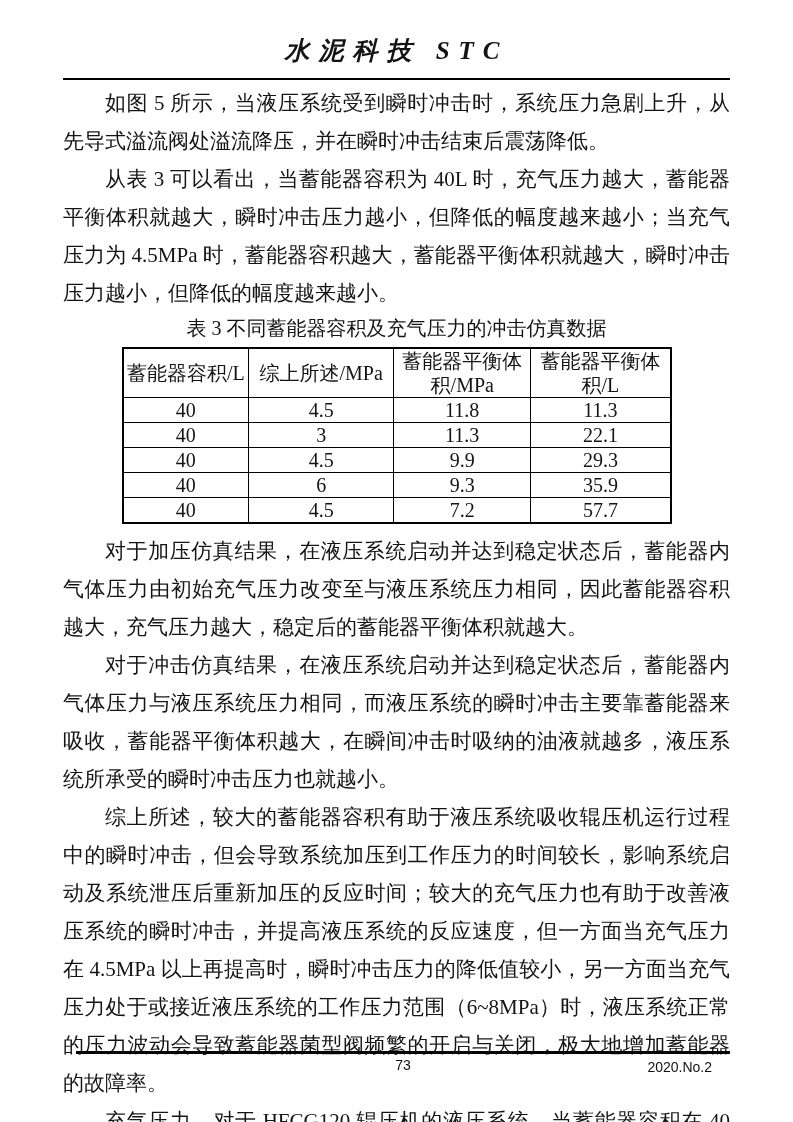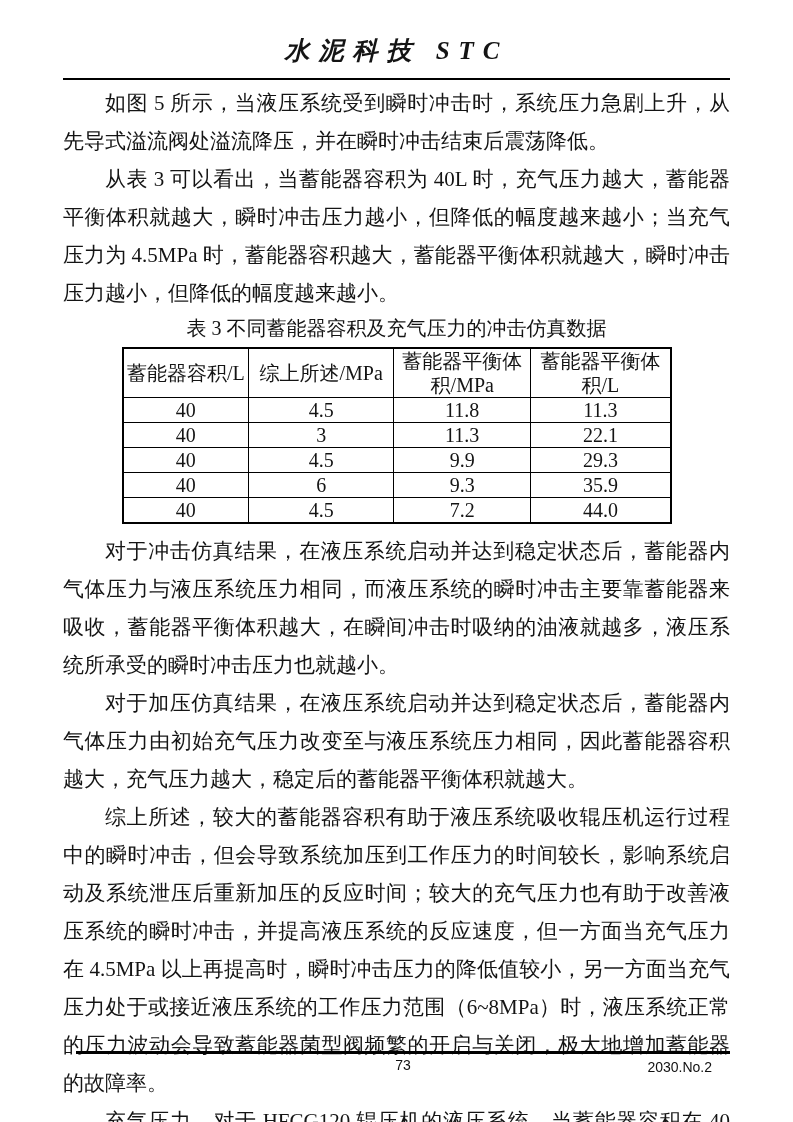--- a/index.html
+++ b/index.html
@@ -140,30 +140,30 @@
         <tr>
           <td>40</td>
           <td>6</td>
           <td>9.3</td>
           <td>35.9</td>
         </tr>
         <tr>
           <td>40</td>
           <td>4.5</td>
           <td>7.2</td>
-          <td>44.0</td>
+          <td>57.7</td>
         </tr>
       </tbody>
   </table>
 
   <div class="article-body">
+      <p>对于加压仿真结果，在液压系统启动并达到稳定状态后，蓄能器内气体压力由初始充气压力改变至与液压系统压力相同，因此蓄能器容积越大，充气压力越大，稳定后的蓄能器平衡体积就越大。</p>
       <p>对于冲击仿真结果，在液压系统启动并达到稳定状态后，蓄能器内气体压力与液压系统压力相同，而液压系统的瞬时冲击主要靠蓄能器来吸收，蓄能器平衡体积越大，在瞬间冲击时吸纳的油液就越多，液压系统所承受的瞬时冲击压力也就越小。</p>
-      <p>对于加压仿真结果，在液压系统启动并达到稳定状态后，蓄能器内气体压力由初始充气压力改变至与液压系统压力相同，因此蓄能器容积越大，充气压力越大，稳定后的蓄能器平衡体积就越大。</p>
       <p>综上所述，较大的蓄能器容积有助于液压系统吸收辊压机运行过程中的瞬时冲击，但会导致系统加压到工作压力的时间较长，影响系统启动及系统泄压后重新加压的反应时间；较大的充气压力也有助于改善液压系统的瞬时冲击，并提高液压系统的反应速度，但一方面当充气压力在 4.5MPa 以上再提高时，瞬时冲击压力的降低值较小，另一方面当充气压力处于或接近液压系统的工作压力范围（6~8MPa）时，液压系统正常的压力波动会导致蓄能器菌型阀频繁的开启与关闭，极大地增加蓄能器的故障率。</p>
       <p>充气压力，对于 HFCG120 辊压机的液压系统，当蓄能器容积在 40L，充气压</p>
     </div>
 
   <div class="footer">
     <span class="page-num">73</span>
-    <span class="issue">2030.No.2</span>
+    <span class="issue">2020.No.2</span>
   </div>
 
 </div>
 
 </body></html>

